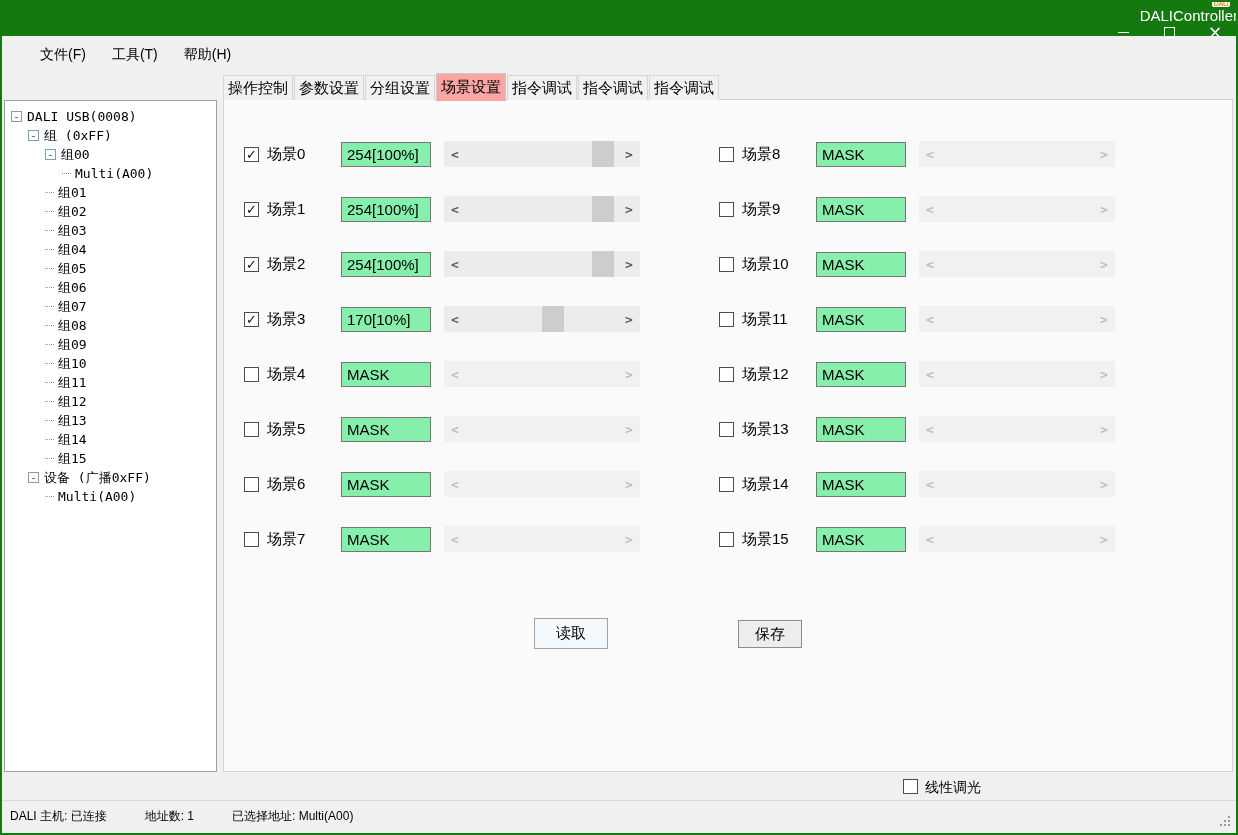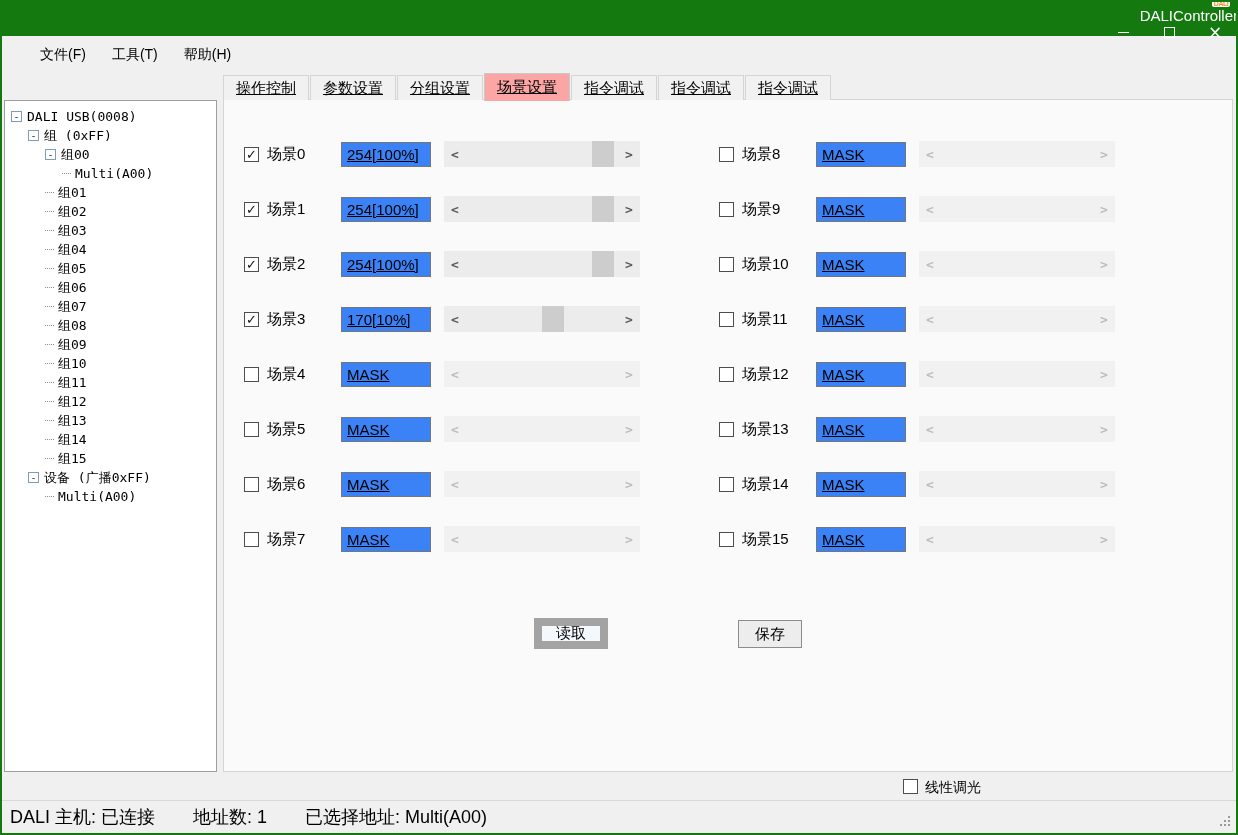--- a/index.html
+++ b/index.html
@@ -23,21 +23,21 @@
   .min-glyph { display:block; width:11px; border-top:1.5px solid #fff; }
   .max-glyph { display:block; width:11px; height:11px; border:1.5px solid #fff; }
   .close-glyph { font-size:17px; line-height:1; font-family:"DejaVu Sans", sans-serif; }
 
   
   .menubar { position:absolute; left:2px; top:36px; right:2px; height:37px; background:#f0f0f0; display:flex; align-items:flex-start; padding-left:10px; font-size:14px;margin-left:15px; }
   .menu-item { padding:0 13px; height:100%; display:flex; align-items:center; }
 
   
   .tabstrip { position:absolute; left:223px; top:73px; height:27px; display:flex; font-size:15px; z-index:5; }
-  .tab { height:25px; margin-top:2px; padding:0 12px; display:flex; align-items:center; background:#f1f1f1; border:1px solid #d5d5d5; border-bottom:none; margin-right:1px;text-decoration:underline; }
+  .tab { height:25px; margin-top:2px; padding:0 4px; display:flex; align-items:center; background:#f1f1f1; border:1px solid #d5d5d5; border-bottom:none; margin-right:1px; }
   .tab.active { height:28px; margin-top:0; background:#fca5a5; position:relative; z-index:6; border-color:#c9c9c9; }
 
   
   .tabpanel { position:absolute; left:223px; top:99px; width:1010px; height:673px; background:#fafafa; border:1px solid #d5d5d5; }
 
   
   .treepanel { position:absolute; left:4px; top:100px; width:213px; height:672px; background:#fff; border:1px solid #9aa0a6;
                padding:6px 3px; font-family:"DejaVu Sans Mono", monospace; font-size:13px; overflow:hidden; }
   .tree-node { height:19px; display:flex; align-items:center; white-space:nowrap; }
   .lv0 { padding-left:3px; } .lv1 { padding-left:20px; } .lv2 { padding-left:37px; } .lv3 { padding-left:54px; }
@@ -46,41 +46,41 @@
   .dash { display:inline-block; width:9px; min-width:9px; border-top:1px dotted #8f8f8f; margin-right:4px; }
 
   
   .scene-row { position:absolute; height:28px; display:flex; align-items:center; }
   .col1 { left:20px; }
   .col2 { left:495px;justify-content:flex-end; }
   .r0{top:40px}.r1{top:95px}.r2{top:150px}.r3{top:205px}.r4{top:260px}.r5{top:315px}.r6{top:370px}.r7{top:425px}
   .cb { width:15px; height:15px; min-width:15px; border:1px solid #4d4d4d; background:#fff; display:flex; align-items:center; justify-content:center;
         font-size:13px; font-weight:bold; line-height:1; color:#111; margin-right:8px; font-family:"DejaVu Sans", sans-serif; }
   .scene-label { width:74px; font-size:15px; }
-  .scene-field { width:90px; height:25px; border:1px solid #767676; background:#3b82f6; font-size:15px; display:flex; align-items:center; padding-left:5px; margin-right:13px;text-decoration:underline; }
+  .scene-field { width:90px; height:25px; border:1px solid #767676; background:#86efac; font-size:15px; display:flex; align-items:center; padding-left:5px; margin-right:13px; }
   .sb { position:relative; width:196px; height:26px; background:#ececec; }
   .sb .arr { position:absolute; top:0; width:22px; height:26px; display:flex; align-items:center; justify-content:center;
              font-size:13px; font-weight:bold; color:#5a5a5a; font-family:"DejaVu Sans Mono", monospace; }
   .arr-l { left:0; } .arr-r { right:0; }
   .sb .thumb { position:absolute; top:0; height:26px; width:22px; background:#cdcdcd; }
   .thumb-full { right:26px; }
   .thumb-mid { left:98px; }
   .sb.disabled { background:#f1f1f1; }
   .sb.disabled .arr { color:#bcbcbc; }
 
   
   .btn { position:absolute; display:flex; align-items:center; justify-content:center; font-size:15px; }
-  .btn-read { left:310px; top:518px; width:74px; height:31px; border:8px solid #a3a3a3; background:#f3f8fd; }
+  .btn-read { left:310px; top:518px; width:74px; height:31px; border:1px solid #a3a3a3; background:#f3f8fd; }
   .btn-save { left:514px; top:520px; width:64px; height:28px; border:1px solid #8c8c8c; background:#ededed; }
 
   
   .linear-dim { position:absolute; left:903px; top:779px; display:flex; align-items:flex-start; font-size:14px; z-index:5; }
   .linear-dim .cb { margin-right:7px; }
   .statusbar { position:absolute; left:2px; right:2px; top:800px; height:32px; background:#f0f0f0; border-top:1px solid #d9d9d9;
-               display:flex; align-items:center; padding-left:8px; font-size:18px; }
+               display:flex; align-items:center; padding-left:8px; font-size:12px; }
   .status-item { margin-right:38px; }
   .grip { position:absolute; right:8px; bottom:9px; width:2px; height:2px; background:#9a9a9a;
           box-shadow: -4px 0 #9a9a9a, 0 -4px #9a9a9a, -4px -4px #9a9a9a, 0 -8px #9a9a9a, -8px 0 #9a9a9a; }
 </style>
 </head>
 <body>
 
 <div class="titlebar">
   <div class="app-icon">DALI</div>
   <div class="title-text">DALIController</div>

